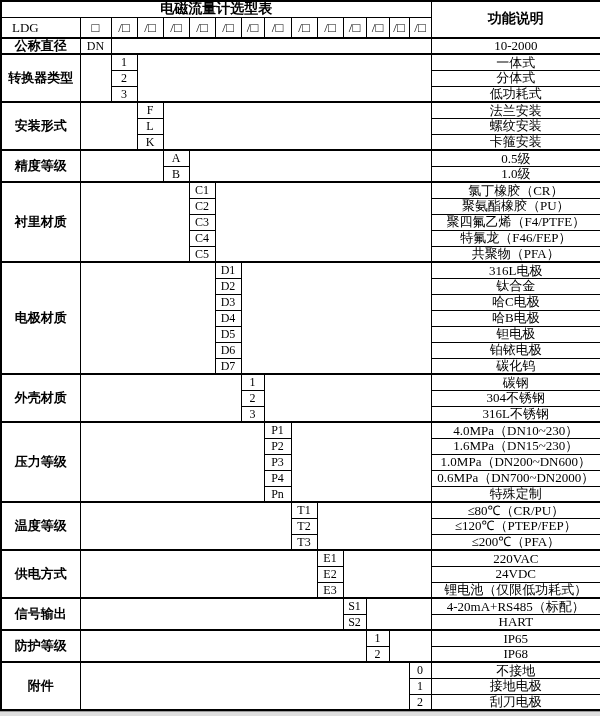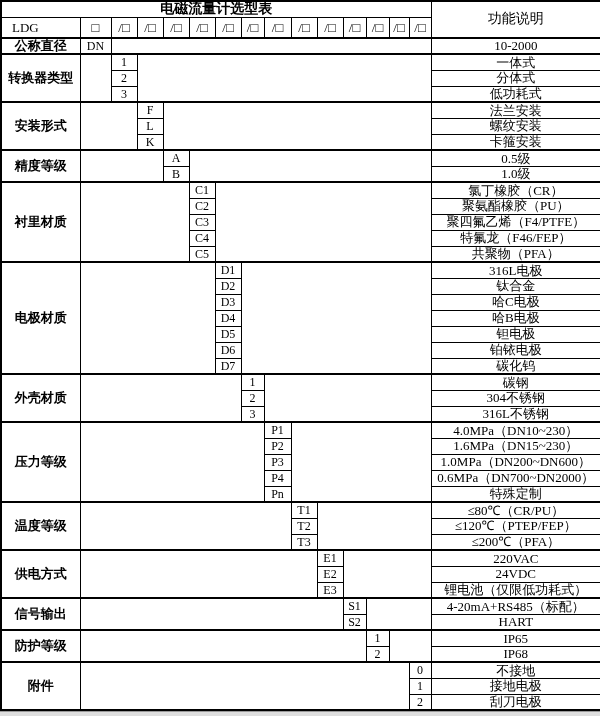--- a/index.html
+++ b/index.html
@@ -4,21 +4,21 @@
 <style>
   html,body{margin:0;padding:0;background:#ffffff;}
   body{width:600px;font-family:"Liberation Serif",serif;color:#000;}
   table{border-collapse:collapse;table-layout:fixed;width:600px;border:2px solid #000;}
   td{border:1px solid #000;overflow:hidden;white-space:nowrap;padding:0;vertical-align:middle;
      font-size:13px;line-height:1.05;text-align:center;}
   tr.title-row{height:14px;}
   tr.model-row{height:21px;}
   tr.r{height:16px;}
   td.title-cell{font-weight:bold;font-size:14px;}
-  td.func-header{font-weight:normal;font-size:14px;}
+  td.func-header{font-weight:bold;font-size:14px;}
   td.ldg-cell{text-align:left;padding-left:10px;font-size:13px;}
   td.box-cell{font-size:13px;}
   td.slot{font-size:13px;}
   td.label{font-weight:bold;font-size:13px;text-align:center;}
   td.code{font-size:12px;margin-left:32px;}
   td.value{font-size:13px;}
   td.gt{border-top:2px solid #000;}
   .bottom-strip{height:5px;background:#dedede;border-top:1px solid #9a9a9a;}
 </style>
 </head>

